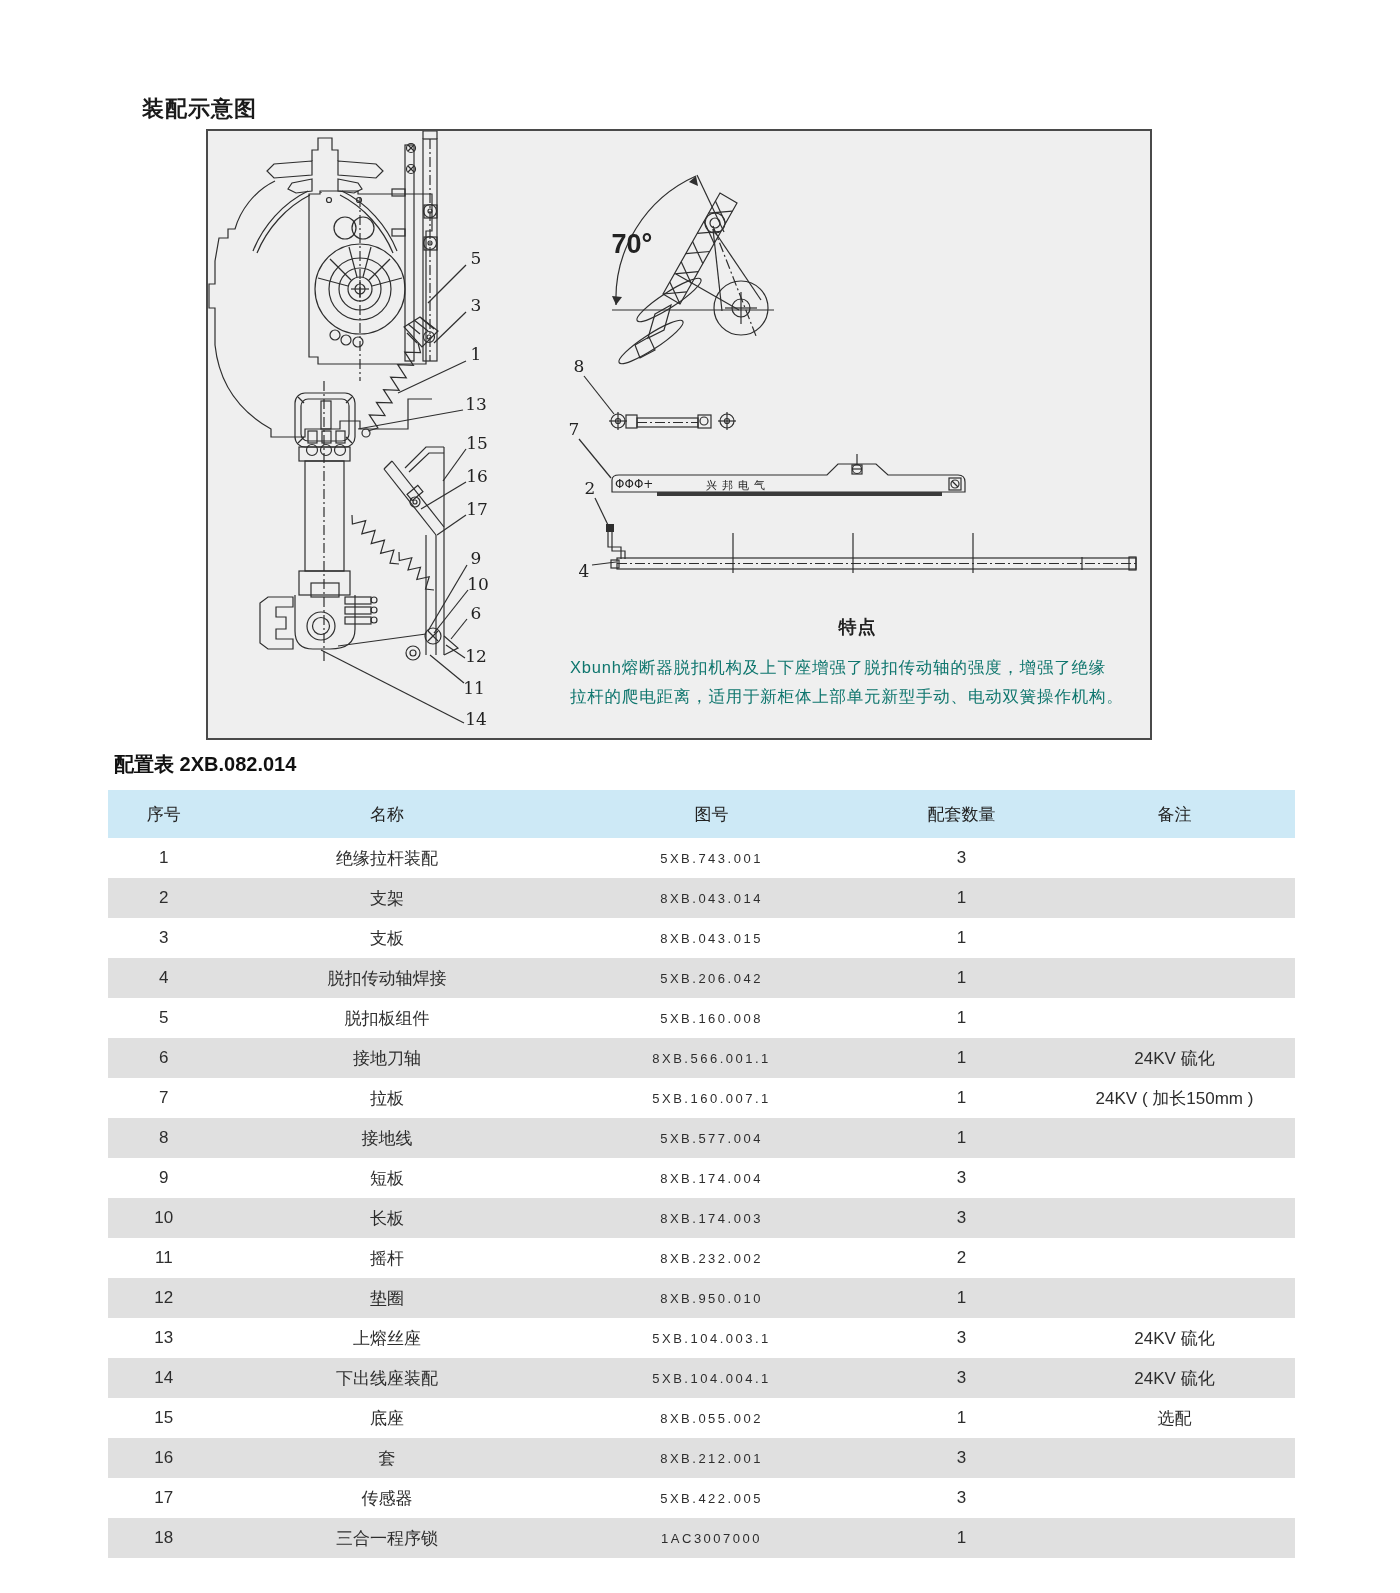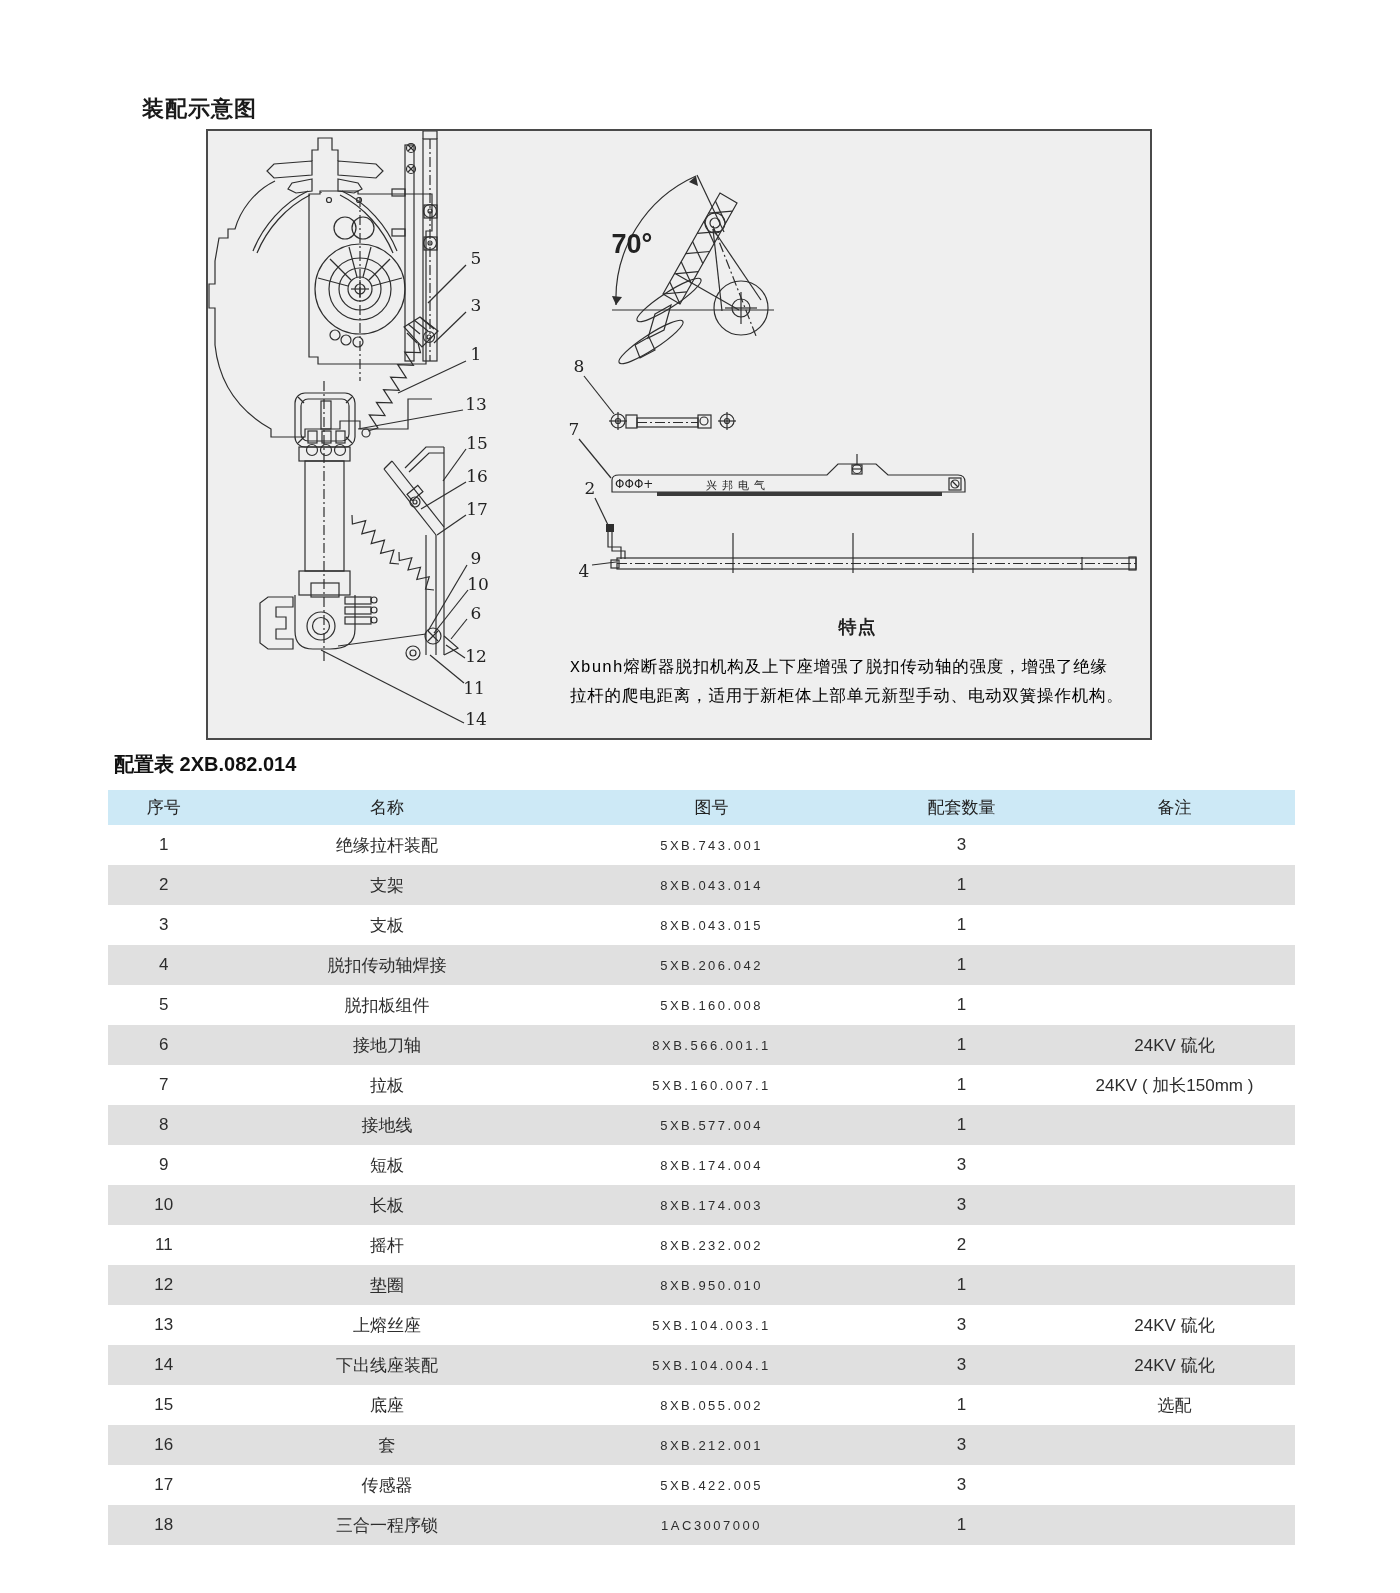--- a/index.html
+++ b/index.html
@@ -15,27 +15,27 @@
   .page{position:relative;width:1400px;height:1593px;background:#ffffff;overflow:hidden;}
 
   .page-title{position:absolute;left:98px;top:94px;font-size:22px;font-weight:bold;color:#1a1a1a;letter-spacing:1px;margin-left:44px;}
 
   .diagram-panel{position:absolute;left:206px;top:129px;width:946px;height:611px;
     background:var(--diagram-bg);border:2px solid #4a4a4a;}
   .diagram-panel svg{position:absolute;left:0;top:0;}
 
   .features{position:absolute;left:362px;top:484px;width:575px;}
   .features .features-heading{font-size:18px;font-weight:bold;color:#222;margin-bottom:14px;letter-spacing:1px;text-align:center;}
-  .features .features-line{font-size:16.5px;line-height:29px;color:#000000;letter-spacing:0.8px;font-family:Liberation Mono, monospace;}
+  .features .features-line{font-size:16.5px;line-height:29px;color:#0f766e;letter-spacing:0.8px;}
 
   .table-title{position:absolute;left:98px;top:751px;font-size:20px;font-weight:bold;color:#111;margin-left:16px;}
 
   .table-wrap{position:absolute;left:108px;top:790px;width:1187px;}
   table.parts{width:100%;border-collapse:collapse;table-layout:fixed;}
-  table.parts th{height:35px;background:var(--header-bg);font-weight:normal;font-size:17px;color:#222;text-align:center;vertical-align:middle;}
+  table.parts th{height:48px;background:var(--header-bg);font-weight:normal;font-size:17px;color:#222;text-align:center;vertical-align:middle;}
   table.parts td{height:40px;font-size:17px;color:#2d2d2d;text-align:center;vertical-align:middle;}
   table.parts tr.alt td{background:var(--row-alt-bg);}
   table.parts td.drawing-no{letter-spacing:2.5px;font-size:13px;}
 
   
   .assembly-svg path,.assembly-svg line,.assembly-svg circle,.assembly-svg rect,
   .assembly-svg polyline,.assembly-svg polygon,.assembly-svg ellipse{
     fill:none;stroke:var(--line);stroke-width:1.2;}
   .assembly-svg text{stroke:none;fill:#222;}
   .callout-num{font-family:"DejaVu Serif","Liberation Serif",serif;font-size:17px;}

